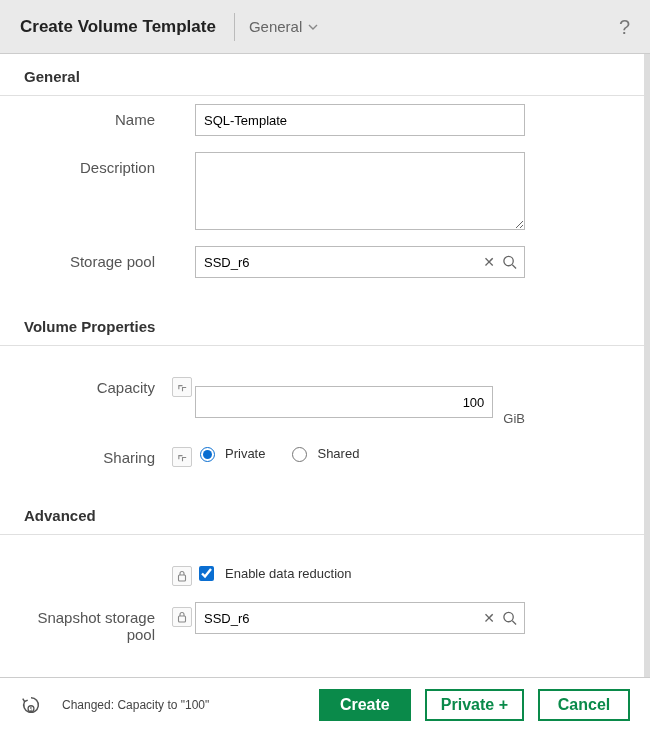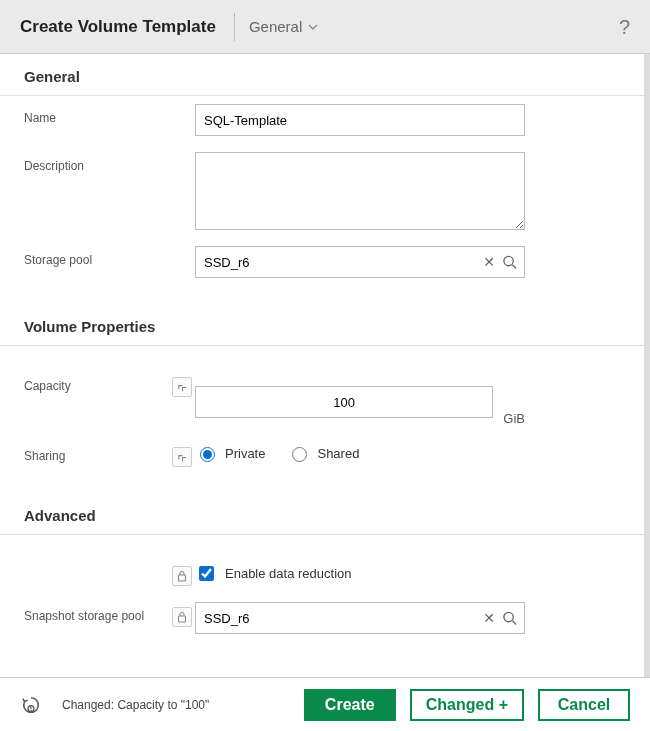--- a/index.html
+++ b/index.html
@@ -72,24 +72,25 @@
     border-top: 1px solid #e0e0e0;
     margin: 0;
   }
   .form-row {
     display: flex;
     align-items: flex-start;
     padding: 8px 24px;
   }
   .label-col {
     width: 145px;
+    text-align: right;
     padding-right: 14px;
     padding-top: 7px;
     color: #555;
-    font-size: 12px;
+    font-size: 15px;
   }
   .icon-col {
     width: 26px;
     display: flex;
     align-items: center;
     justify-content: center;
     padding-top: 5px;
   }
   .icon-box {
     width: 20px;
@@ -138,21 +139,21 @@
     transform: translateY(-50%);
     cursor: pointer;
     color: #666;
   }
   .lookup .clear { right: 30px; font-size: 14px; }
   .lookup .search { right: 8px; }
   .num-input {
     width: 190px;
     height: 32px;
     border: 1px solid #bbb;
-    text-align: center;
+    text-align: right;
     font-size: 13px;
     padding: 0 8px;
     margin-top: 6px;
   }
   .unit { color: #555; font-size: 13px; margin-top: 39px; }
   .radio-group { display: flex; gap: 22px; align-items: flex-start; padding-top: 2px;}
   .radio-opt { display: flex; align-items: center; gap: 7px; font-size: 13px; color: #333; cursor: pointer;}
   .radio-opt input { accent-color: #0a6ed1; width: 15px; height: 15px;}
   .chk { display: flex; align-items: center; gap: 8px; font-size: 13px; padding-top: 2px;}
   .chk input { accent-color: #0a6ed1; width: 15px; height: 15px;}
@@ -346,15 +347,15 @@
 
 <div class="footer">
   <svg class="history-icon" viewBox="0 0 24 24" width="22" height="22">
     <path d="M12 4 a8 8 0 1 1 -7 4.2" stroke="#555" stroke-width="1.6" fill="none"></path>
     <path d="M3 5 L5 8.2 L8.4 6.6" stroke="#555" stroke-width="1.6" fill="none"></path>
     <circle cx="12" cy="16" r="3.2" stroke="#555" stroke-width="1.4" fill="none"></circle>
     <text x="12" y="18" font-size="5" text-anchor="middle" fill="#555">5</text>
   </svg>
   <div class="changed">Changed: Capacity to "100"</div>
   <button class="btn primary">Create</button>
-  <button class="btn">Changed +</button>
+  <button class="btn">Private +</button>
   <button class="btn">Cancel</button>
 </div>
 
 </body></html>

